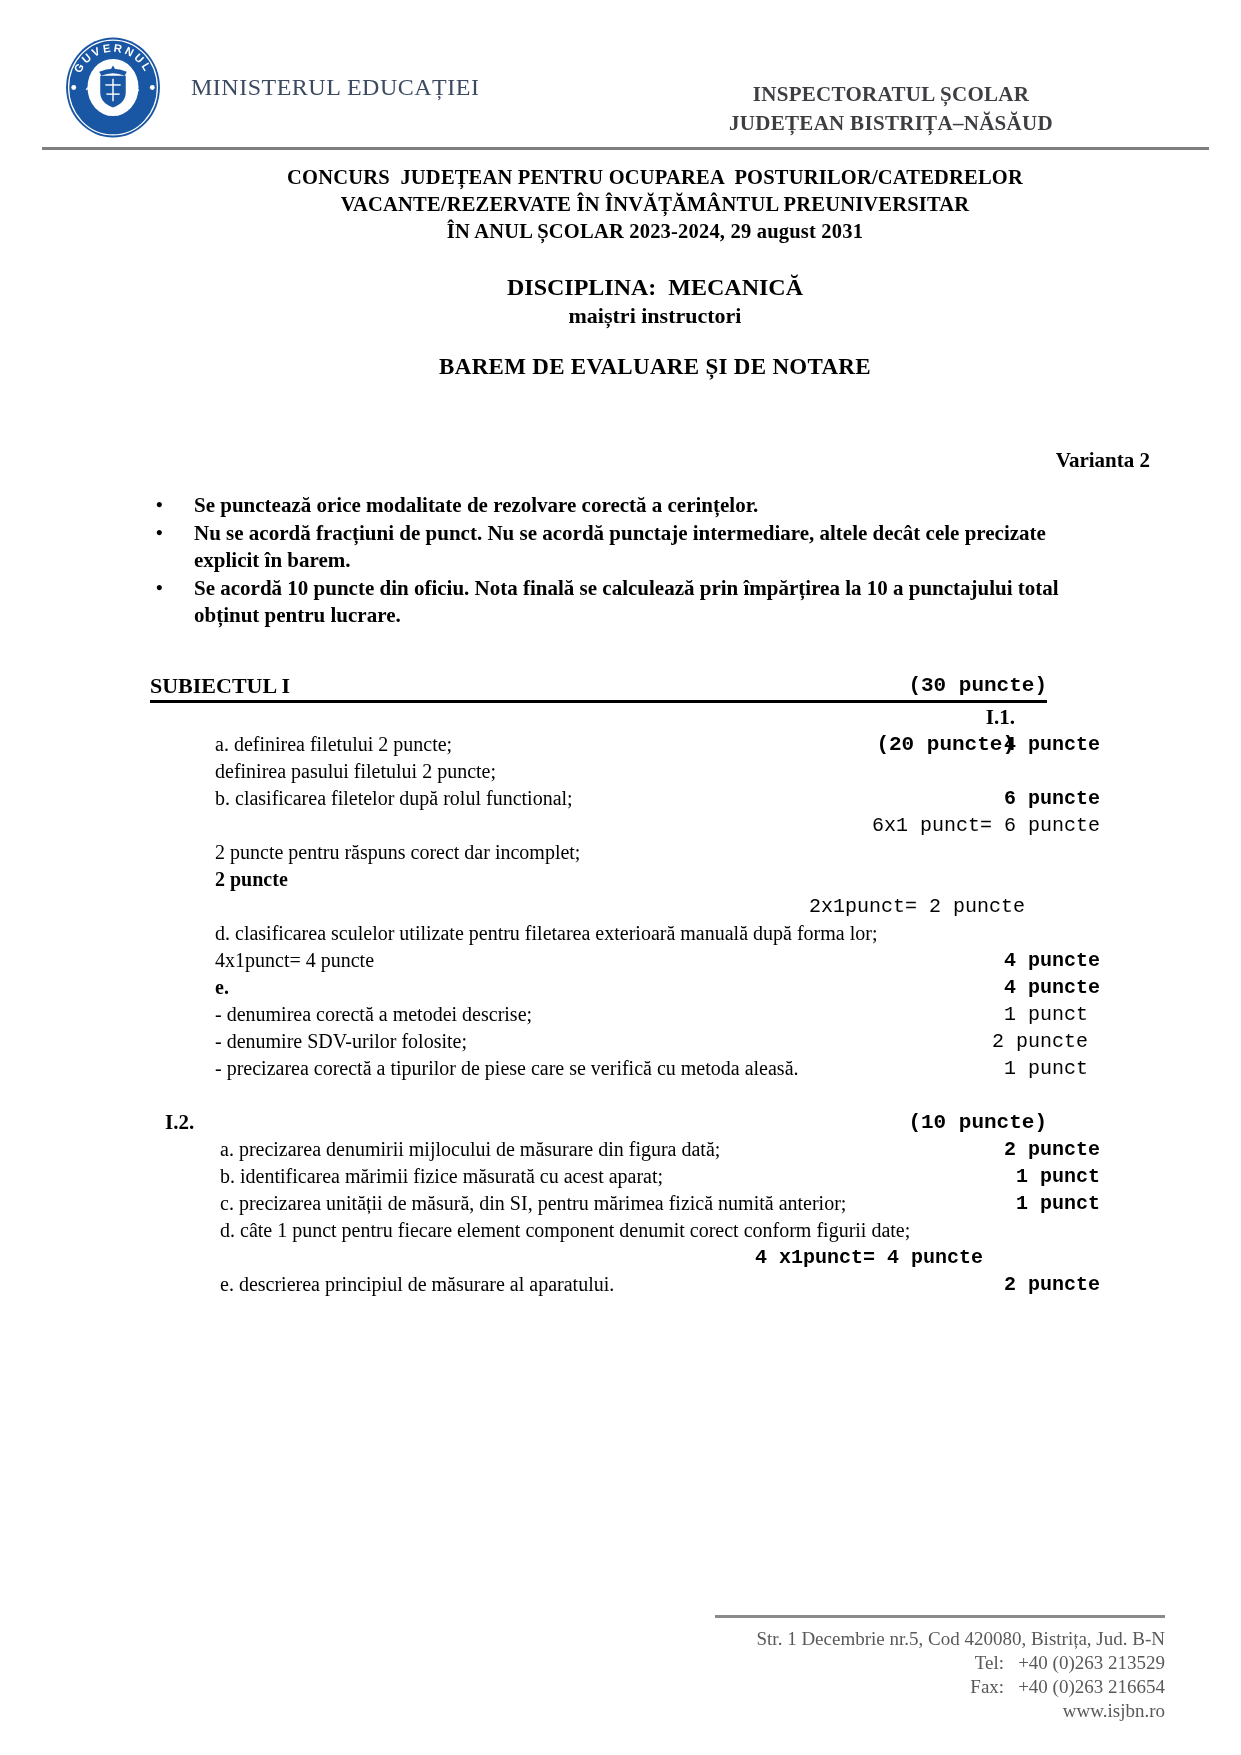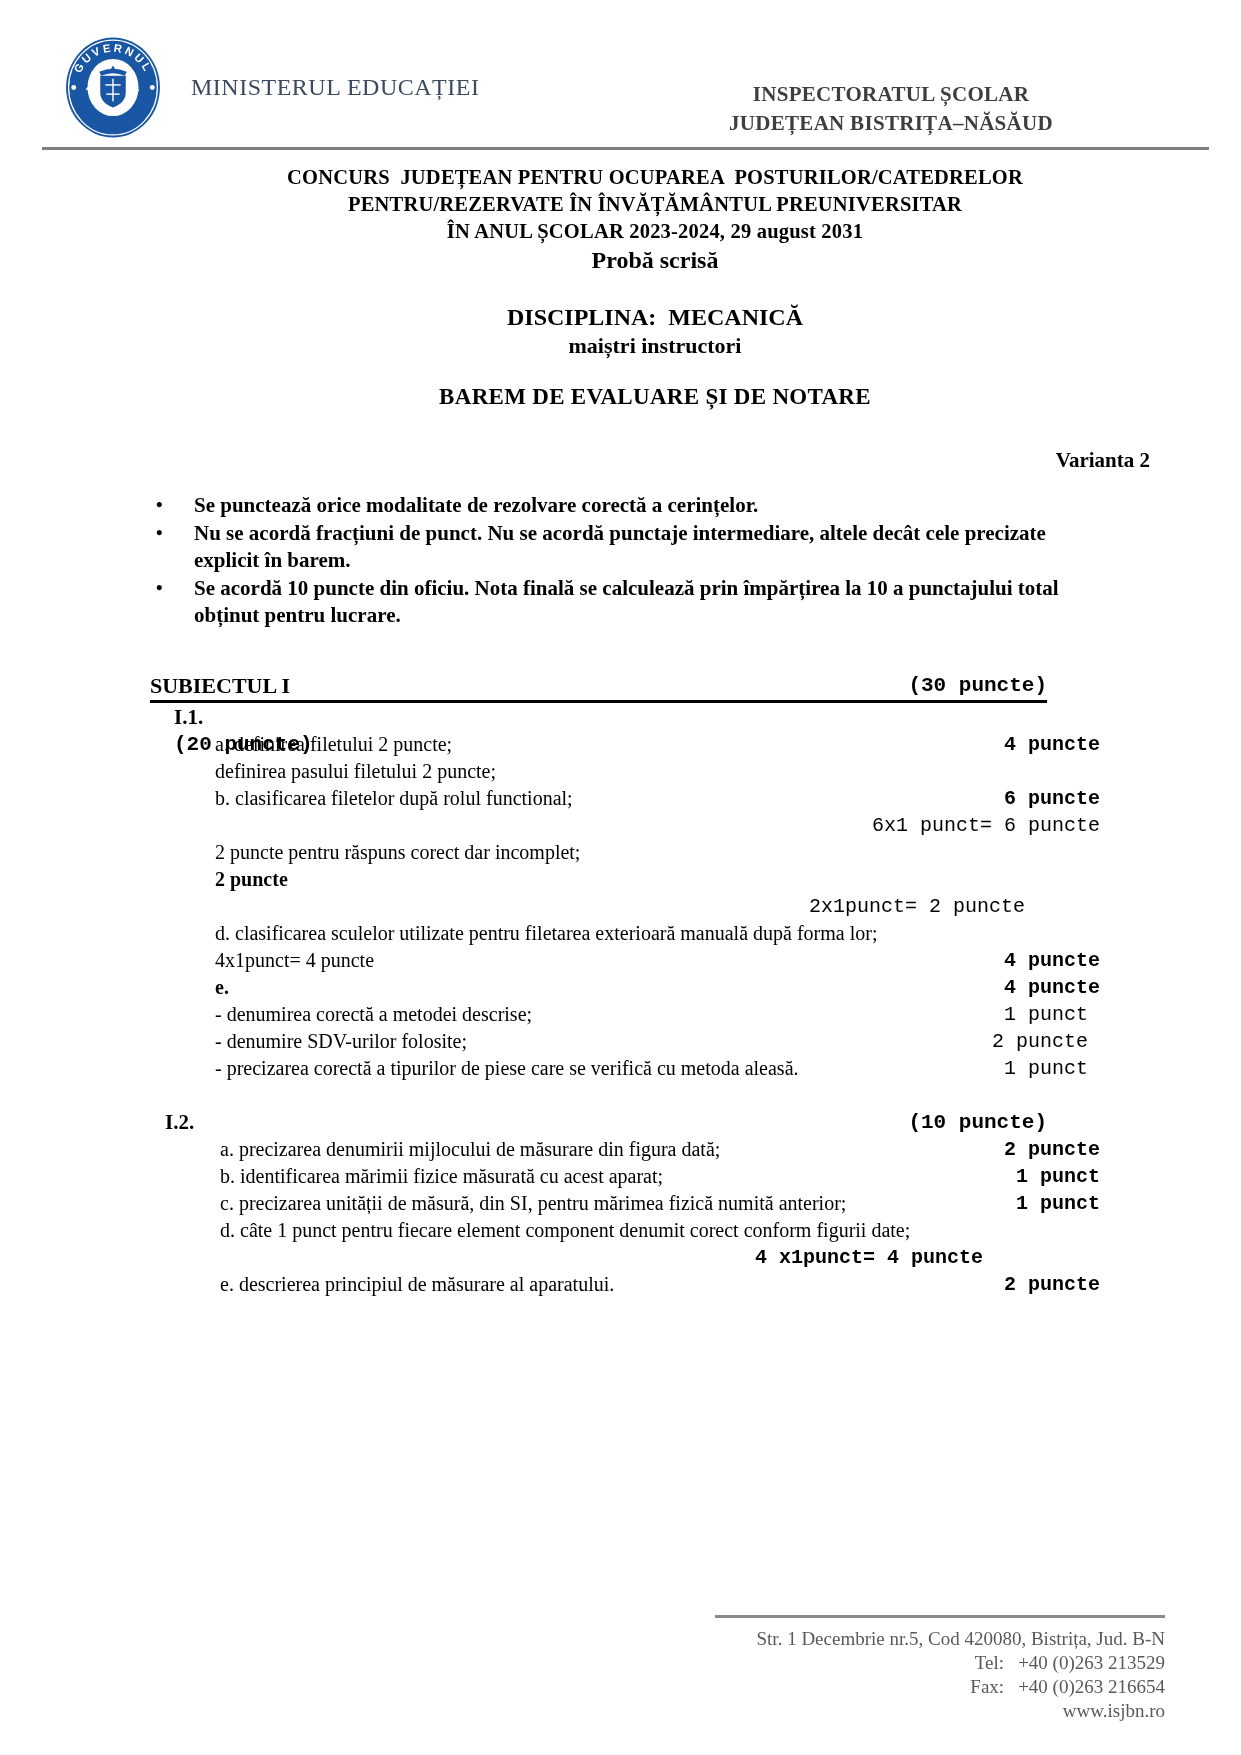--- a/index.html
+++ b/index.html
@@ -26,21 +26,21 @@
   .variant{position:absolute;top:448px;left:150px;width:1000px;text-align:right;
            font-weight:bold;font-size:21px;}
 
   
   .notes{position:absolute;top:492px;left:140px;width:969px;}
   .note{position:relative;padding-left:54px;font-weight:bold;font-size:21px;line-height:27.5px;}
   .note .dot{position:absolute;left:16px;top:-1px;font-size:19px;}
 
   
   .section{position:absolute;top:674px;left:150px;width:1000px;font-size:20px;}
-  .r{display:flex;justify-content:space-between;align-items:flex-start;height:27px;line-height:27px;}
+  .r{display:flex;justify-content:space-between;align-items:flex-end;height:27px;line-height:27px;}
   .r .l{white-space:nowrap;}
   .r .v{white-space:nowrap;font-family:Liberation Mono, monospace;}
   .b{font-weight:bold;}
   .head-row{width:897px;height:24px;line-height:24px;border-bottom:3px solid #000;
             padding-bottom:2px;margin-bottom:1px;font-size:22px;}
   .head-row .l,.head-row .v{font-weight:bold;}
   .head-row .v{font-size:21px;}
   .sub-row{margin-left:24px;width:841px;font-weight:bold;font-size:21px;flex-direction:column;}
   .sub-row2{margin-left:15px;width:882px;font-weight:bold;font-size:21px;}
   .content{margin-left:65px;width:885px;}
@@ -96,23 +96,22 @@
     </div>
     <div class="inspectorate">
       <div>INSPECTORATUL ȘCOLAR</div>
       <div>JUDEȚEAN BISTRIȚA–NĂSĂUD</div>
     </div>
   </div>
   <div class="header-rule"></div>
 
   <div class="title-block">
     <div class="tl">CONCURS  JUDEȚEAN PENTRU OCUPAREA  POSTURILOR/CATEDRELOR</div>
-    <div class="tl">PENTRU/REZERVATE ÎN ÎNVĂȚĂMÂNTUL PREUNIVERSITAR</div>
+    <div class="tl">VACANTE/REZERVATE ÎN ÎNVĂȚĂMÂNTUL PREUNIVERSITAR</div>
     <div class="tl">ÎN ANUL ȘCOLAR 2023-2024, 29 august 2031</div>
-    <div class="tl-big">Probă scrisă</div>
     <div class="tl-big tl-disc">DISCIPLINA:  MECANICĂ</div>
     <div class="tl-sub">maiștri instructori</div>
     <div class="tl-barem">BAREM DE EVALUARE ȘI DE NOTARE</div>
   </div>
 
   <div class="variant">Varianta 2</div>
 
   <div class="notes">
     <div class="note"><span class="dot">•</span><span>Se punctează orice modalitate de rezolvare corectă a cerințelor.</span></div>
     <div class="note"><span class="dot">•</span><span>Nu se acordă fracțiuni de punct. Nu se acordă punctaje intermediare, altele decât cele precizate explicit în barem.</span></div>

